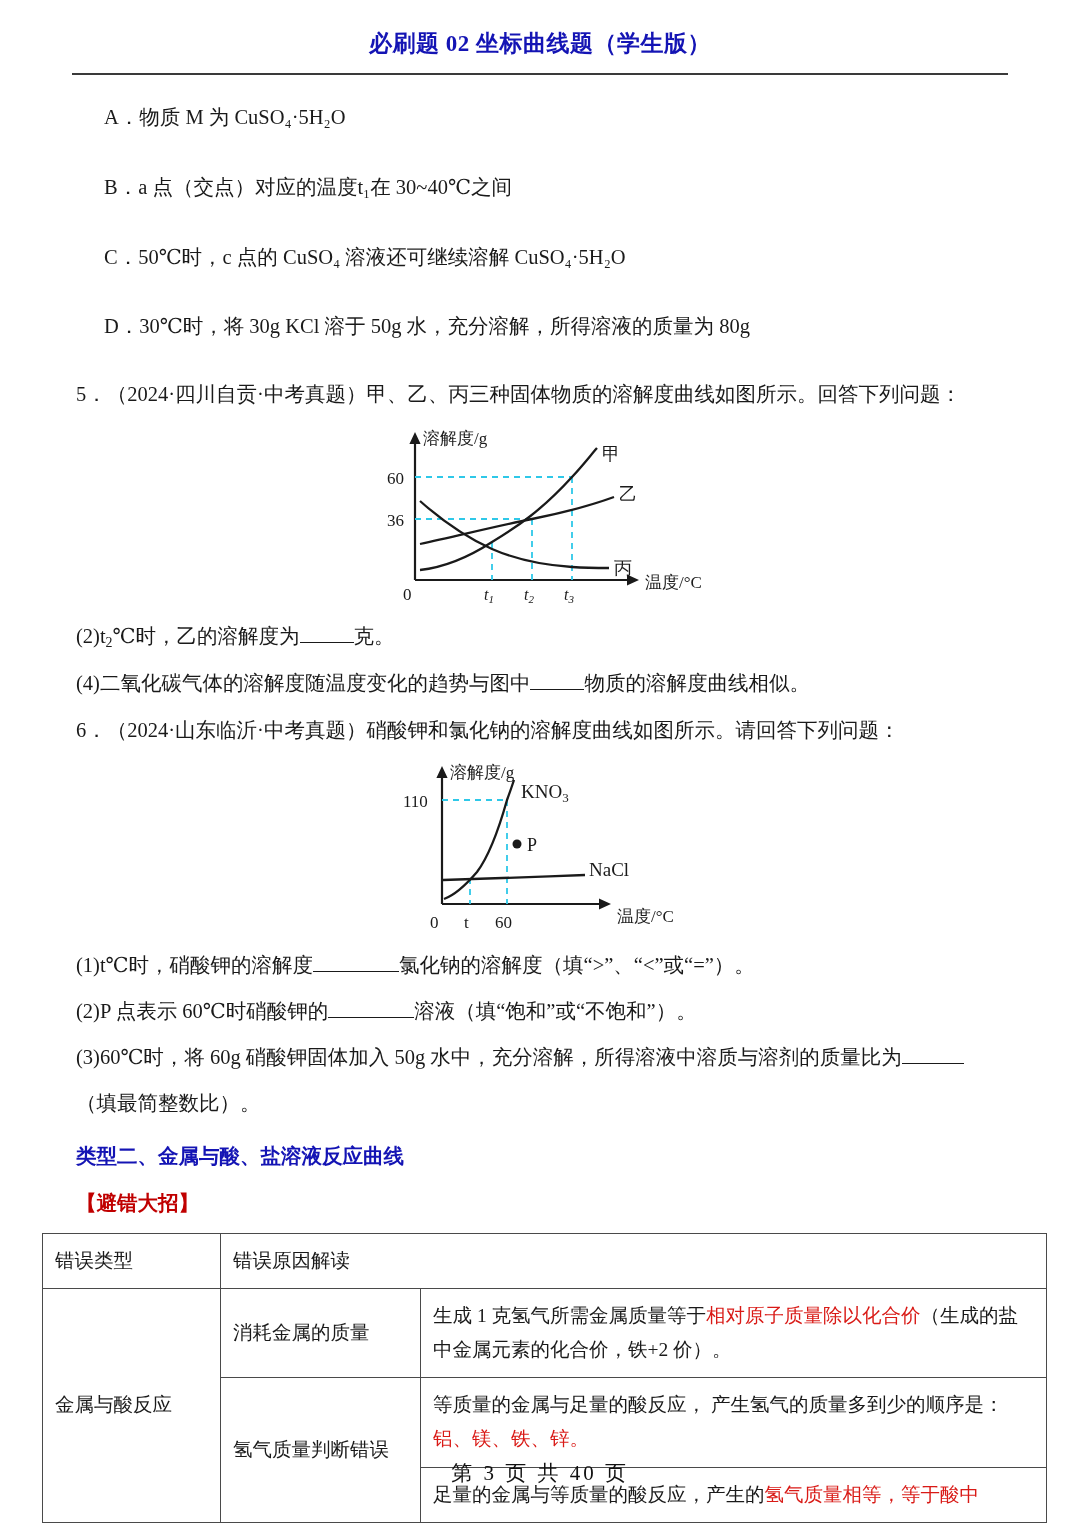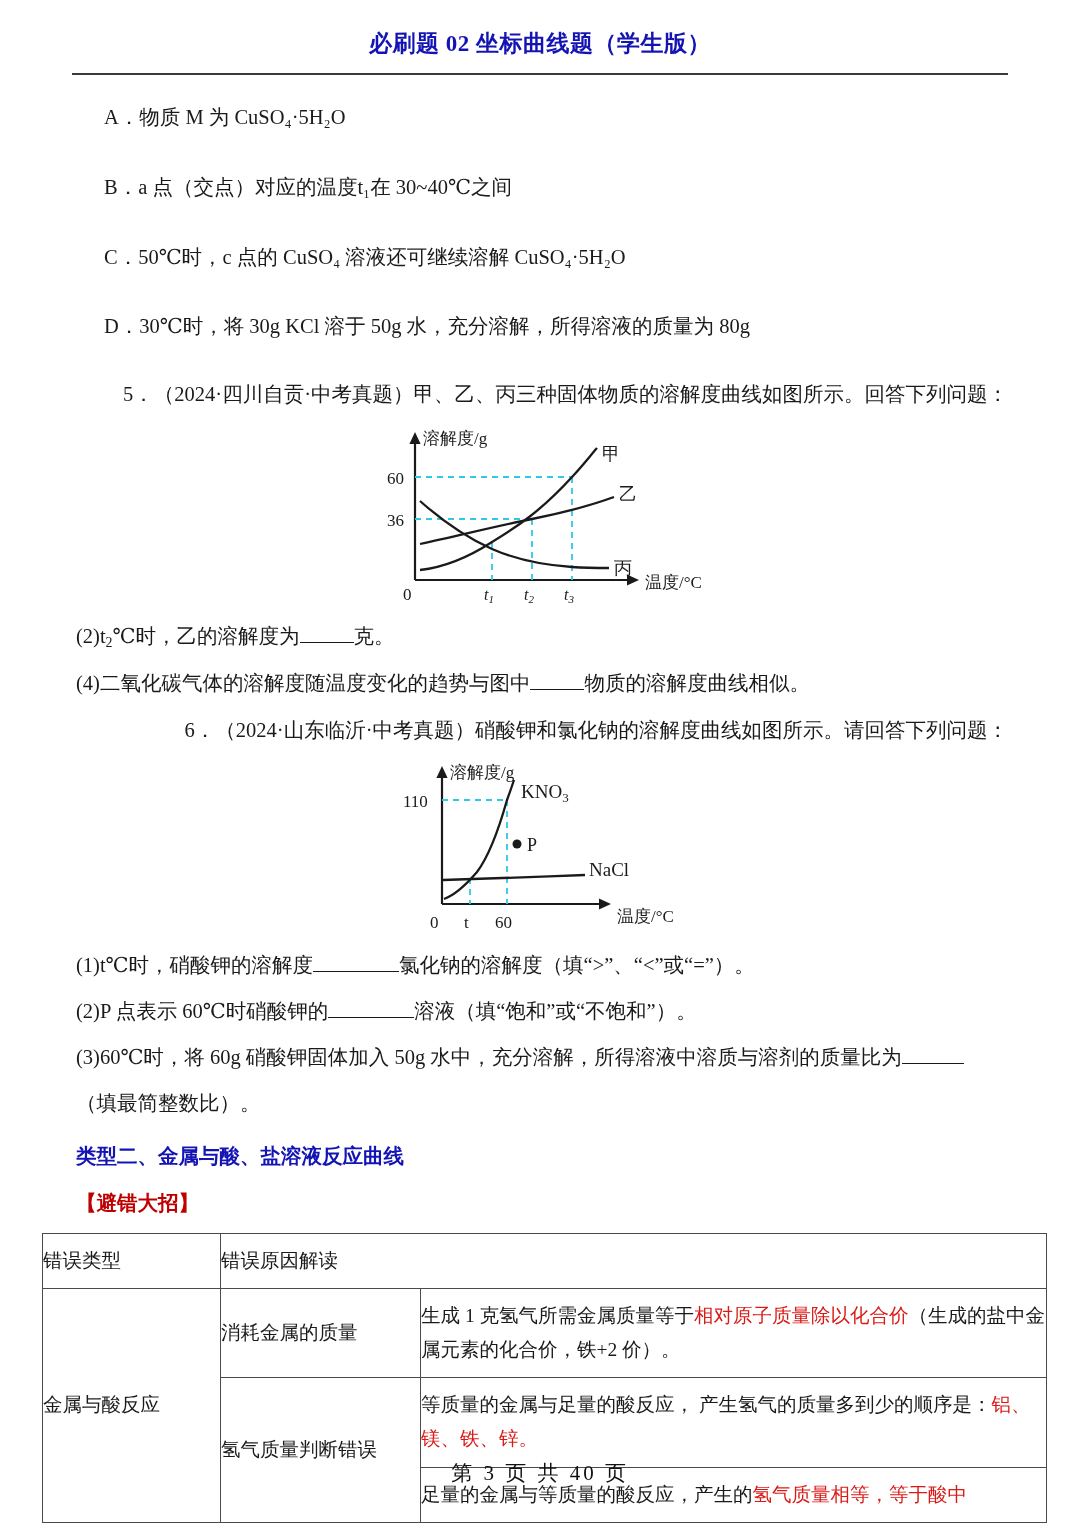--- a/index.html
+++ b/index.html
@@ -49,21 +49,20 @@
     margin: 16px;
     padding: 12px 0 12px 0;
     white-space: normal;
   }
   .opt {
     padding: 11px 0 11px 12px;
   }
   .q-line {
     padding: 10px 0 10px 0;
     font-size: 20.5px;
-    text-align: right;
   }
   .sub-q {
     padding: 9px 0 9px 0;
     font-size: 20.5px;
   }
   sub { font-size: 0.68em; vertical-align: -0.28em; }
   .blank-s { display:inline-block; border-bottom:1.6px solid #1a1a1a; width:54px; }
   .blank-m { display:inline-block; border-bottom:1.6px solid #1a1a1a; width:86px; }
   .blank-l { display:inline-block; border-bottom:1.6px solid #1a1a1a; width:62px; }
 
@@ -89,21 +88,21 @@
   table.avoid {
     width: 1004px;
     margin: 6px 0 0 -34px;
     border-collapse: collapse;
     table-layout: fixed;
   }
   table.avoid td, table.avoid th {
     border: 1.3px solid #4a4a4a;
     font-size: 19.5px;
     font-weight: normal;
-    padding: 10px 0;
+    padding: 10px 12px;
     line-height: 1.75;
     vertical-align: middle;
     text-align: left;
     margin-top: 48px;
   }
   td.ctr, th.ctr { text-align: center; }
   .red { color: #d91a16; }
 
   
   .footer {

